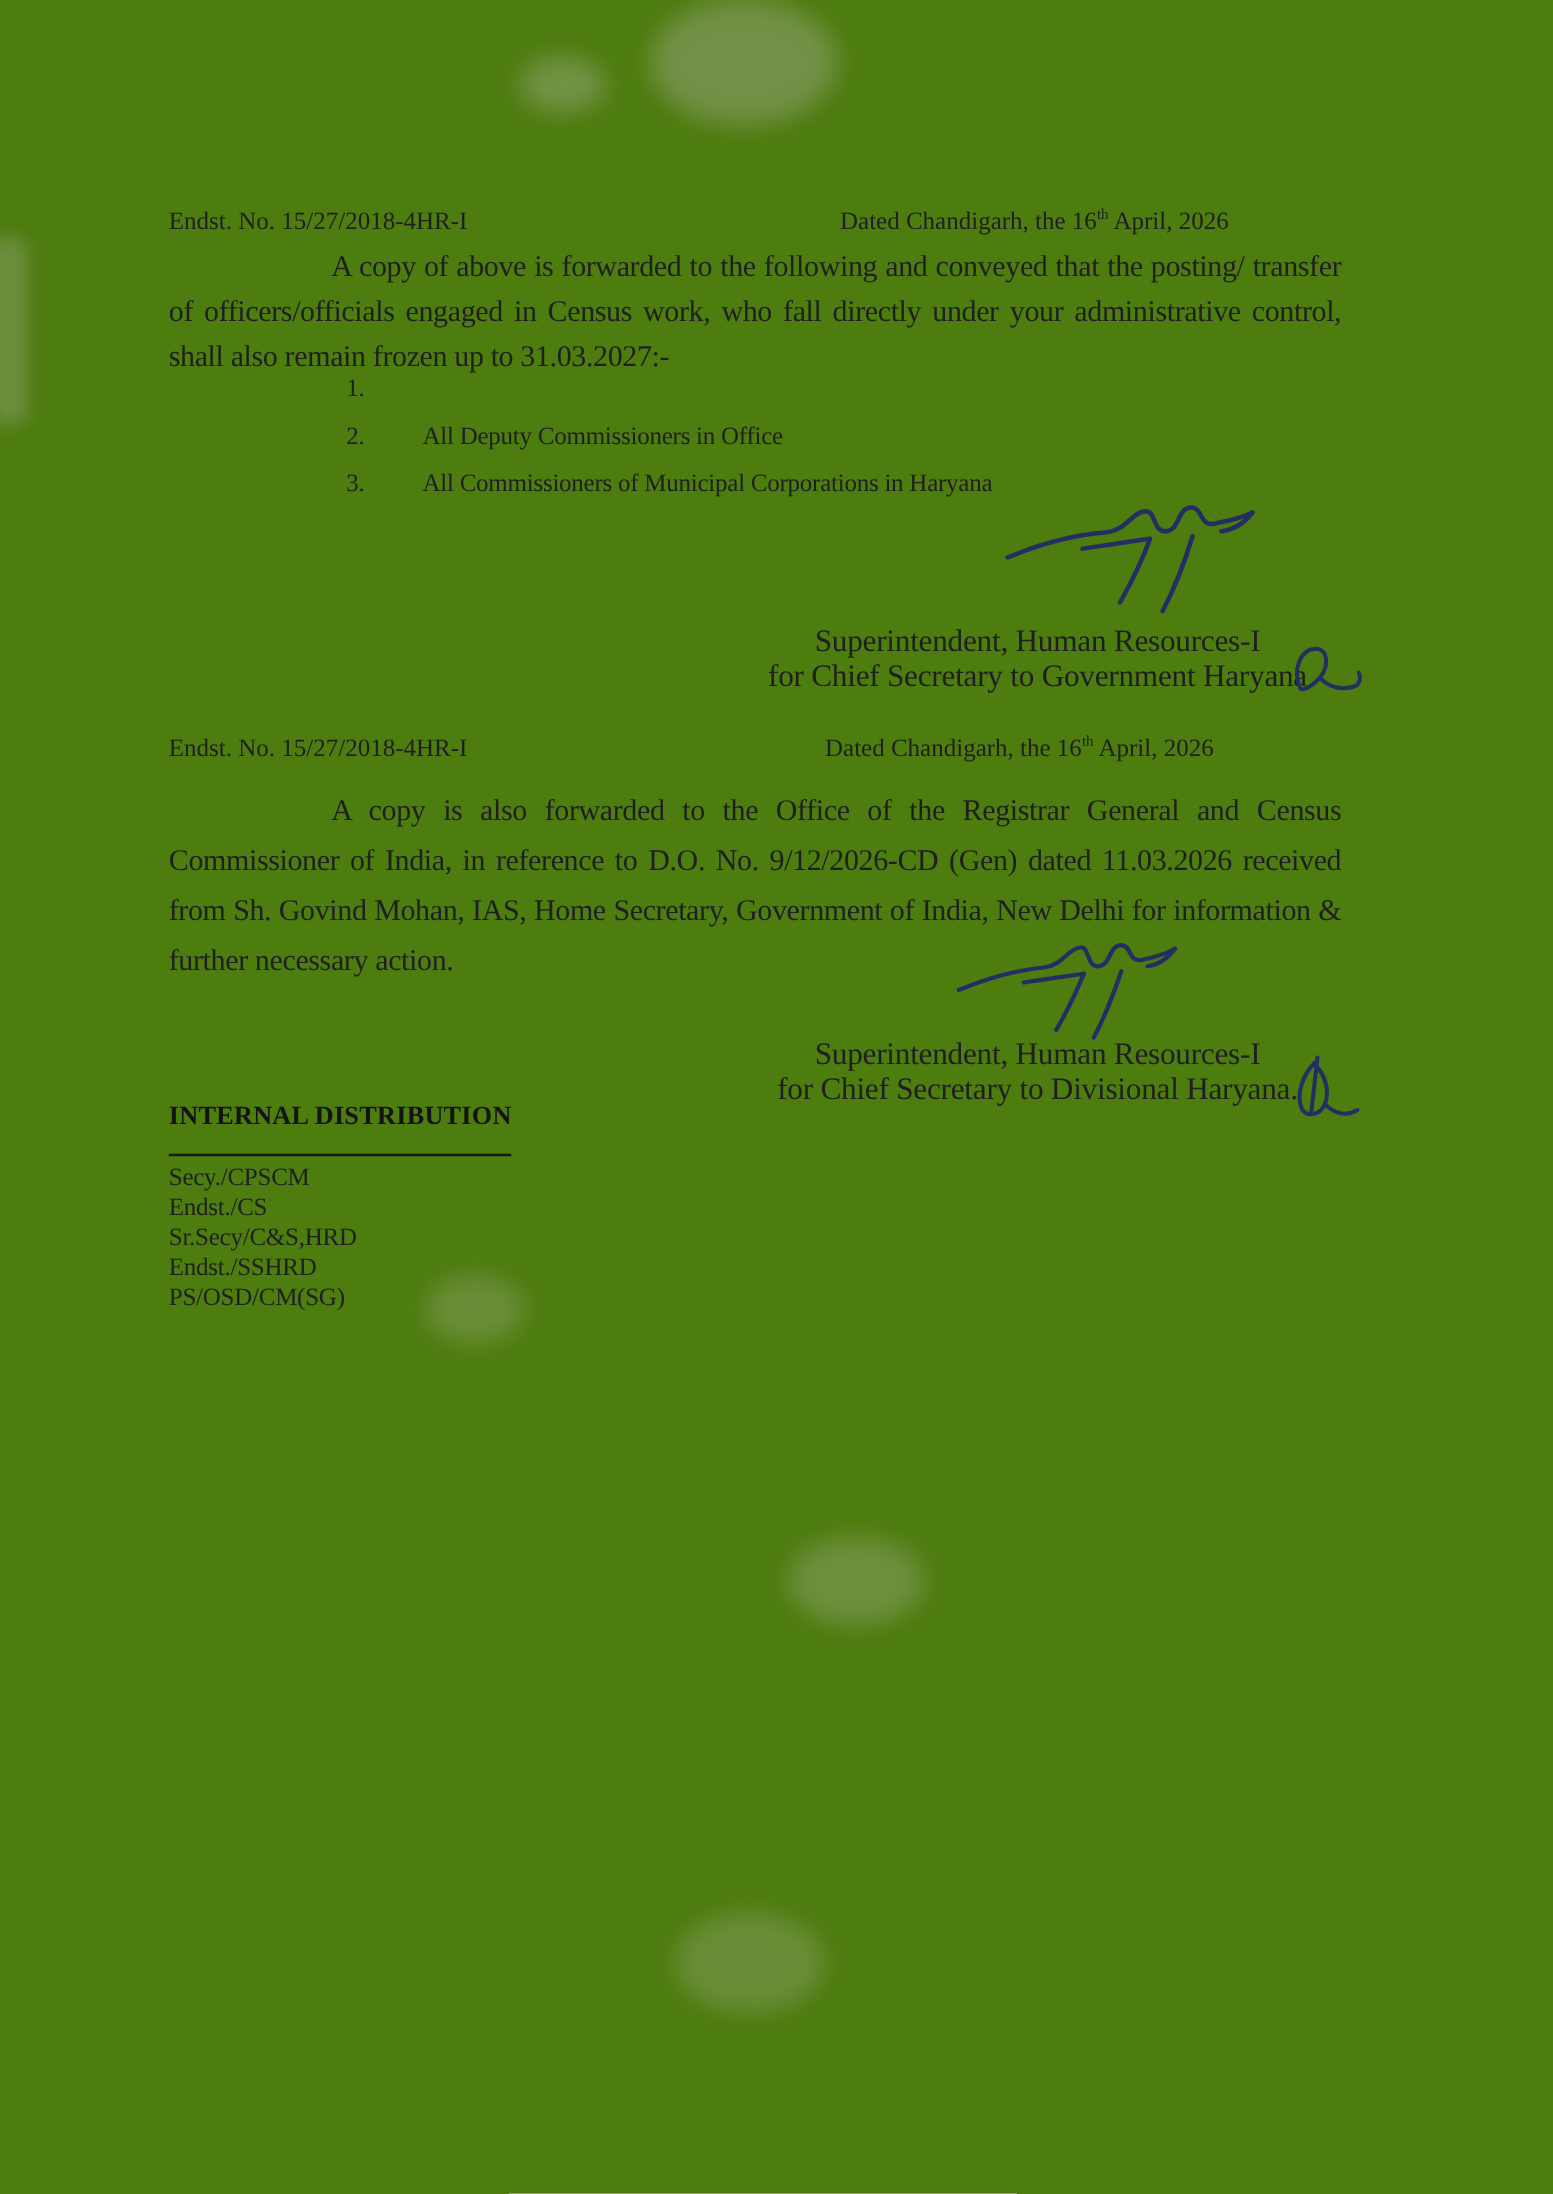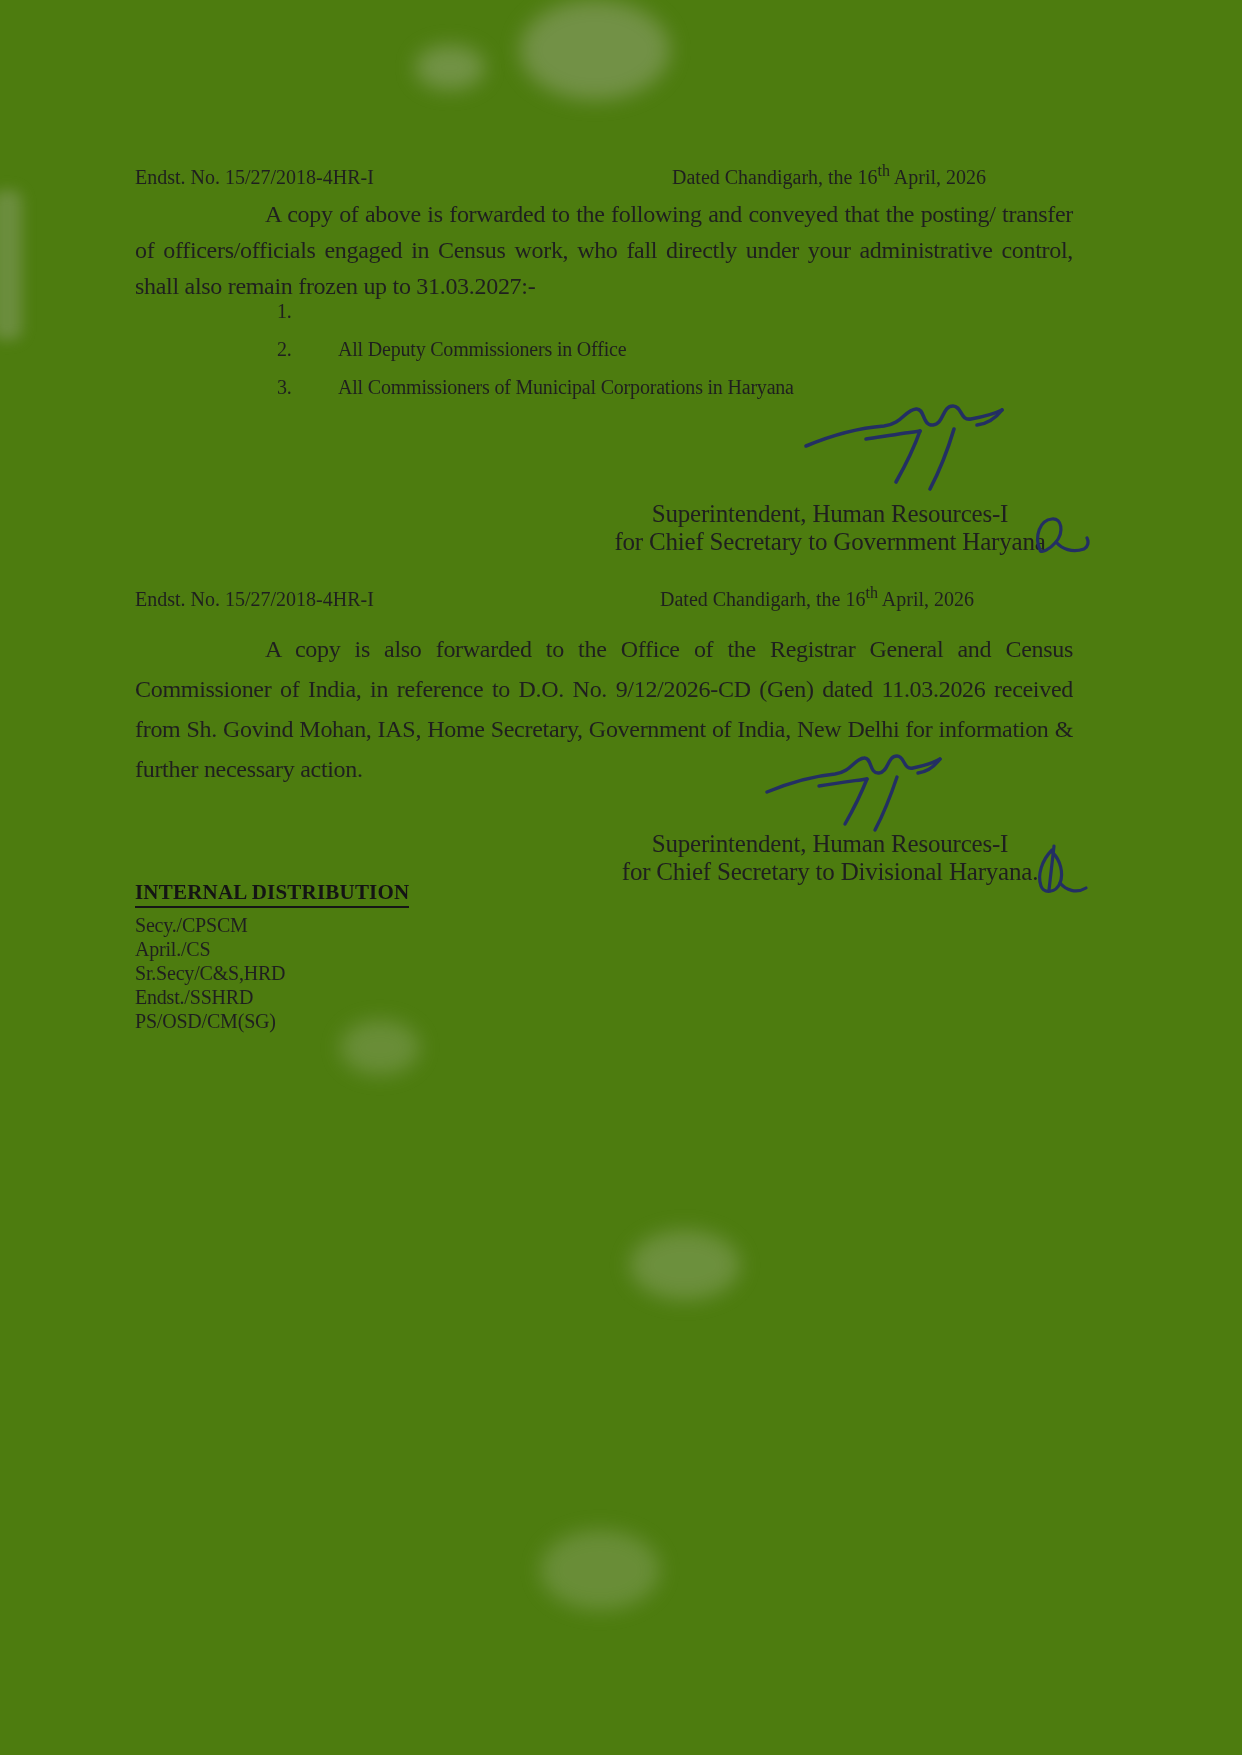--- a/index.html
+++ b/index.html
@@ -23,21 +23,21 @@
 
   .abs{position:absolute;}
   .body-text{font-size:24px;letter-spacing:-0.3px;}
 
   .endst-ref{left:135px;font-size:20px;white-space:nowrap;}
   .endst-date{font-size:20px;white-space:nowrap;}
   .r1-ref{top:166px;}
   .r1-date{left:672px;top:166px;}
   .r2-ref{top:588px;}
   .r2-date{left:660px;top:588px;}
-  sup.ord{font-size:16px;vertical-align:baseline;position:relative;top:-8px;letter-spacing:0;}
+  sup.ord{font-size:12px;vertical-align:baseline;position:relative;top:-8px;letter-spacing:0;}
 
   .para{
     left:135px;width:938px;
     text-align:justify;
     margin:0;
   }
   .p1{top:196px;line-height:36px;text-indent:130px;}
   .p2{top:629px;line-height:40px;text-indent:130px;}
 
   .num-list{left:277px;top:300px;font-size:20px;letter-spacing:-0.2px;}
@@ -60,21 +60,21 @@
   .ini1{left:1026px;top:512px;}
   .ini2{left:1026px;top:842px;}
 
   .internal{left:135px;top:880px;font-size:20px;letter-spacing:-0.2px;}
   .internal .heading{
     font-weight:bold;
     font-size:21px;
     letter-spacing:0.2px;
     border-bottom:2.5px solid #161616;
     display:inline-block;
-    padding-bottom:1px;
+    padding-bottom:18px;
     margin-bottom:5px;
     color:#141414;
   }
   .internal .item{line-height:24px;}
 </style>
 </head>
 <body>
 
 <div class="page">
 
@@ -150,19 +150,19 @@
     <g fill="none" stroke="#232f63" stroke-width="3.2" stroke-linecap="round">
       <path d="M26,8 C16,18 11,33 15,44 C18,52 30,51 34,41 C38,31 34,18 27,11"></path>
       <path d="M28,4 L23,48"></path>
       <path d="M34,41 C40,48 50,52 60,46"></path>
     </g>
   </svg>
 
   <div class="abs internal">
     <div class="heading">INTERNAL DISTRIBUTION</div>
     <div class="item">Secy./CPSCM</div>
-    <div class="item">April./CS</div>
+    <div class="item">Endst./CS</div>
     <div class="item">Sr.Secy/C&amp;S,HRD</div>
     <div class="item">Endst./SSHRD</div>
     <div class="item">PS/OSD/CM(SG)</div>
   </div>
 
 </div>
 
 </body></html>

